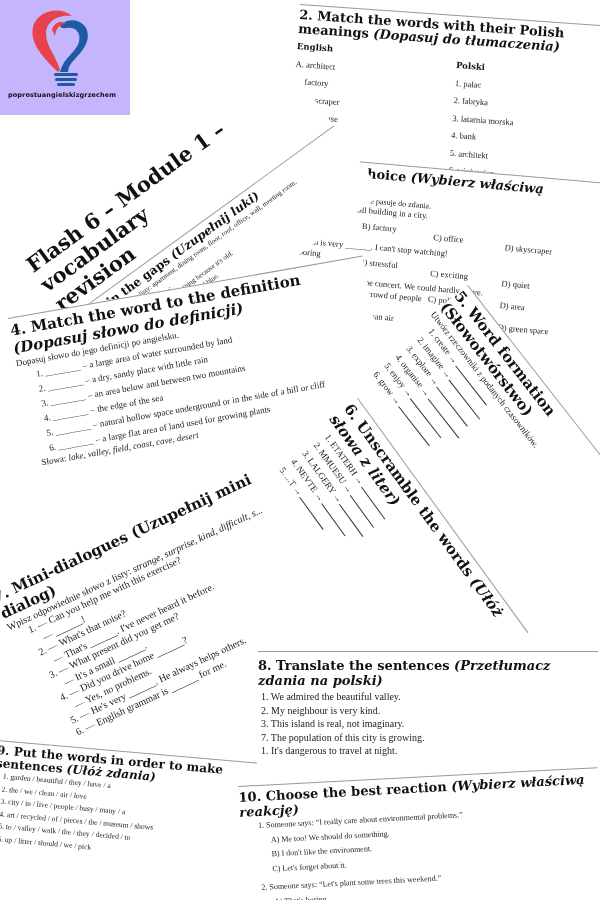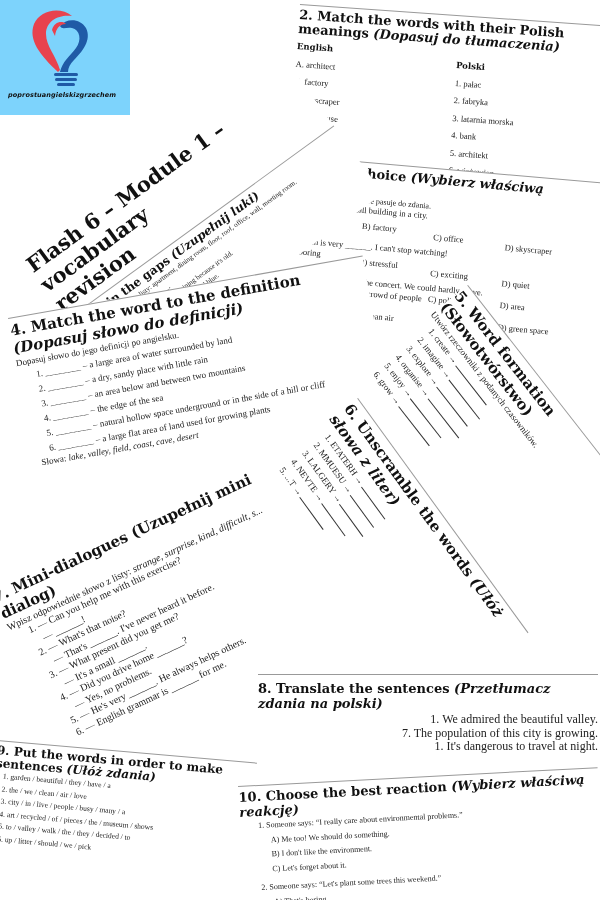--- a/index.html
+++ b/index.html
@@ -4,21 +4,21 @@
 <style>
   html,body{margin:0;padding:0;}
   body{width:600px;height:900px;overflow:hidden;background:#fff;position:relative;font-family:"Liberation Serif",serif;color:#222;}
   .sheet{position:absolute;background:#fff;transform-origin:0 0;}
   .sheet .rule{border-top:1px solid #999;}
   .h{font-weight:bold;font-family:"DejaVu Serif","Liberation Serif",serif;color:#111;}
   .it{font-style:italic;}
   .small{font-size:9px;line-height:14px;}
   .row{white-space:nowrap;}
   .blank{display:inline-block;width:34px;border-bottom:1px solid #333;margin:0 2px;height:8px;}
-  .logo{position:absolute;left:0;top:0;width:130px;height:115px;background:#7dd3fc;z-index:50;font-style:italic;}
+  .logo{position:absolute;left:0;top:0;width:130px;height:115px;background:#c4b5fd;z-index:50;}
   .logo-text{position:absolute;left:8px;top:91px;font-family:"DejaVu Sans",sans-serif;font-size:6.5px;font-weight:bold;color:#111;letter-spacing:0.1px;}
 </style>
 </head>
 <body>
 
 <div class="logo">
   <svg width="130" height="90" viewBox="0 0 130 90" style="position:absolute;left:0;top:0">
     <path d="M58 72 C40 55 28 40 34 24 C40 10 60 6 72 16 C60 14 46 20 46 34 C46 46 56 56 60 70 Z" fill="#e8424e"></path>
     <path d="M60 26 C66 18 80 18 86 28 C92 40 82 52 74 60 C70 64 68 68 68 72 L60 72 C62 62 70 56 76 48 C82 40 80 30 72 28 C66 27 62 30 60 26 Z" fill="#1f5aa6"></path>
     <path d="M52 30 C54 22 62 20 66 24 C60 24 56 28 55 36 Z" fill="#e8424e"></path>
@@ -176,27 +176,29 @@
     <div style="padding-left:10px">— That's ______. I've never heard it before.</div>
     <div>3. — What present did you get me?</div>
     <div style="padding-left:10px">— It's a small ______.</div>
     <div>4. — Did you drive home ______?</div>
     <div style="padding-left:10px">— Yes, no problems.</div>
     <div>5. — He's very ______. He always helps others.</div>
     <div>6. — English grammar is ______ for me.</div>
   </div>
 </div>
 
-<div class="sheet" style="left:258px;top:674px;width:340px;height:108px;transform:rotate(0deg);z-index:10;">
+<div class="sheet" style="left:258px;top:651px;width:340px;height:108px;transform:rotate(0deg);z-index:10;">
   <div class="rule"></div>
   <div class="h" style="font-size:13px;padding:6px 0 2px 0;">
     <span>8. Translate the sentences </span><span class="it">(Przetłumacz zdania na polski)</span>
   </div>
-  <div style="font-size:12px;line-height:13.5px;padding-left:3px;text-align:right;">
+  <div style="font-size:10px;line-height:13.5px;padding-left:3px;">
     <div>1. We admired the beautiful valley.</div>
+    <div>2. My neighbour is very kind.</div>
+    <div>3. This island is real, not imaginary.</div>
     <div>7. The population of this city is growing.</div>
     <div>1. It's dangerous to travel at night.</div>
   </div>
 </div>
 
 <div class="sheet" style="left:-2px;top:740px;width:260px;height:140px;transform:rotate(5deg);z-index:11;">
   <div class="rule"></div>
   <div class="h" style="font-size:12px;line-height:13px;padding-top:3px;">
     <span>9. Put the words in order to make sentences </span><span class="it">(Ułóż zdania)</span>
   </div>

